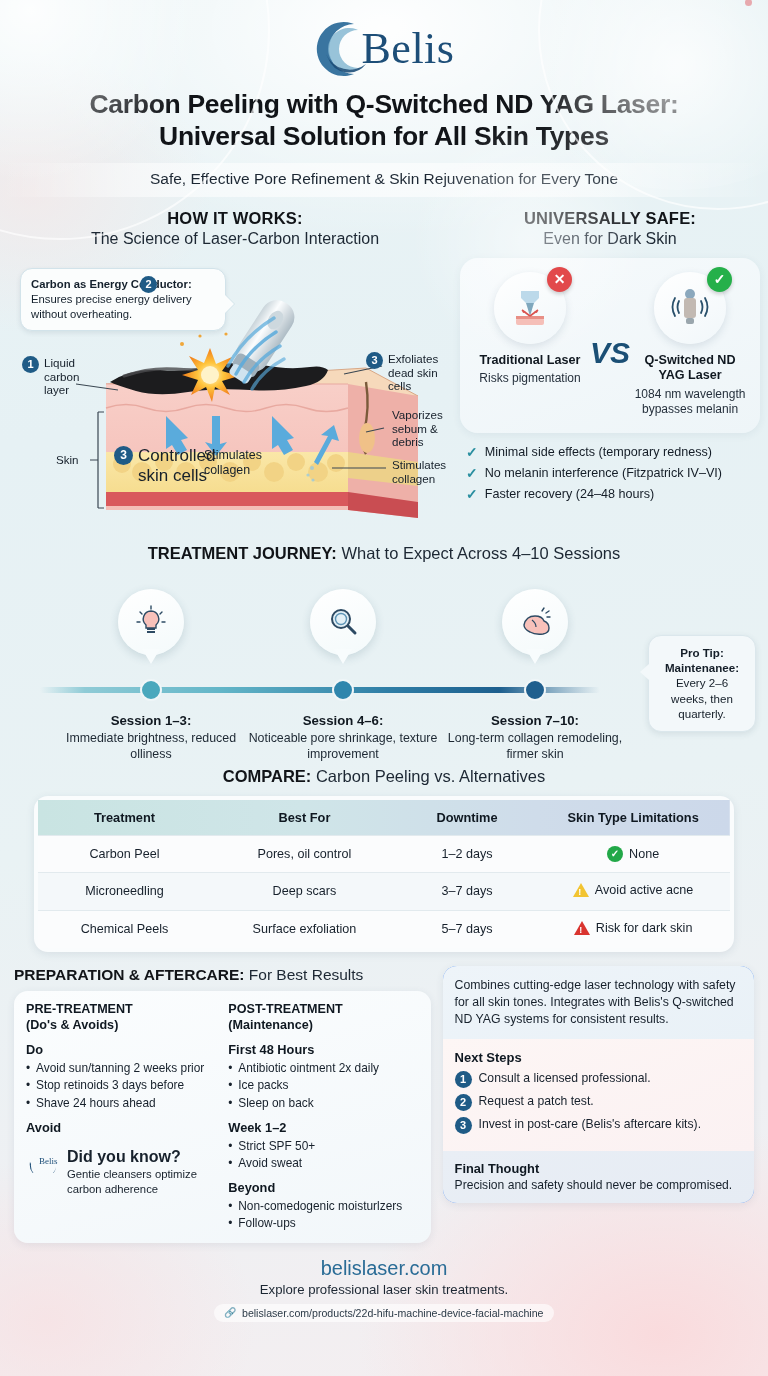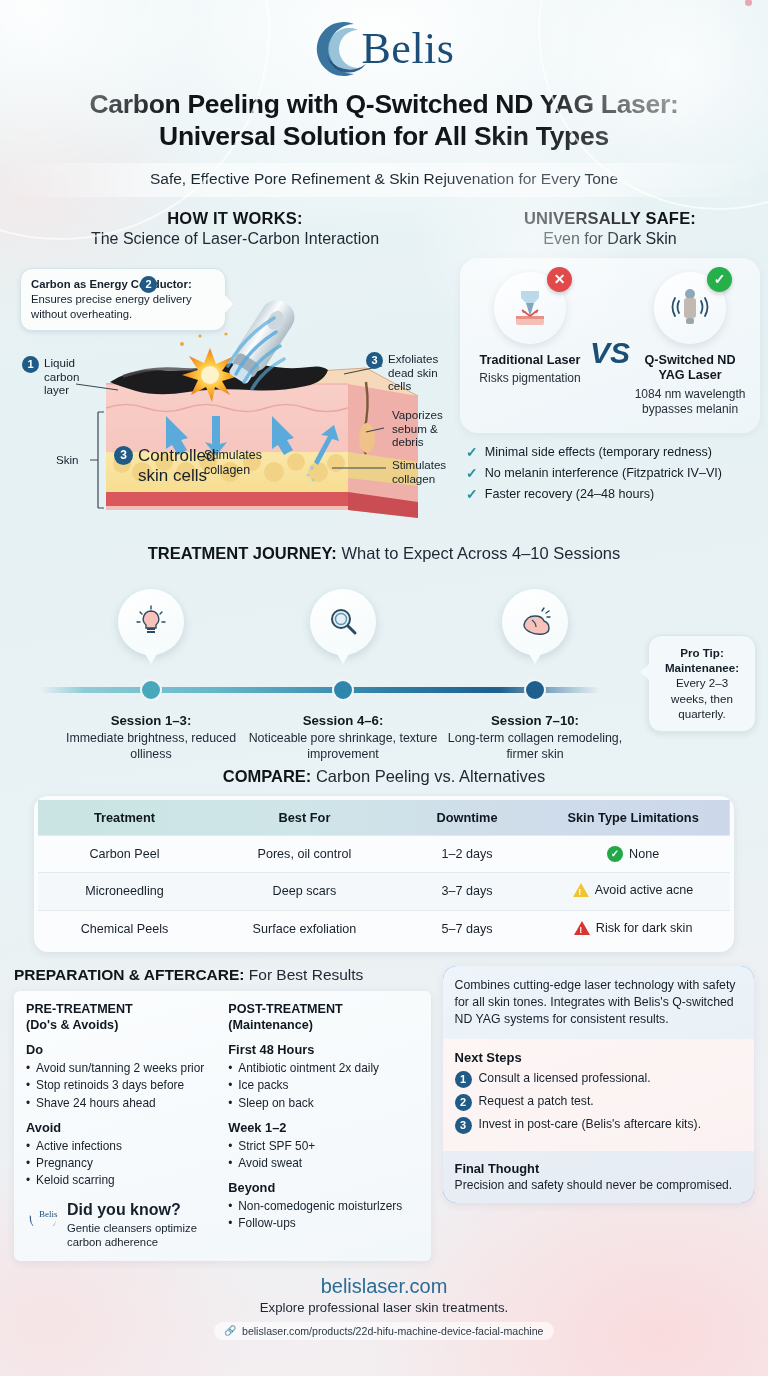--- a/index.html
+++ b/index.html
@@ -151,21 +151,21 @@
             position:relative; }
   .tri-ic.y { border-bottom:14px solid #f2c431; }
   .tri-ic.r { border-bottom:14px solid #d9342f; }
   .tri-ic span { position:absolute; left:-2.5px; top:4px; color:#fff; font-size:9px; font-weight:bold; }
 
   
   .bottom { display:flex; padding:14px 14px 0; gap:12px; }
   .bcol-l { width:420px; }
   .bcol-r { width:314px; }
   .b-h { font-size:15.5px; margin-bottom:7px; }
-  .card { background:linear-gradient(165deg,#fbfdfe 0%, #f2f7fa 100%); border-radius:6px;
+  .card { background:linear-gradient(165deg,#fbfdfe 0%, #f2f7fa 100%); border-radius:14px;
           box-shadow:0 2px 8px rgba(40,70,100,0.09); padding:11px 12px; }
   .prep-cols { display:flex; gap:12px; }
   .prep-col { flex:1; }
   .ph { font-weight:bold; font-size:12.6px; color:#0f1821; line-height:1.26; }
   .sh { font-weight:bold; font-size:12.8px; color:#0f1821; margin-top:9px; }
   ul.bl { list-style:none; margin-top:3px; }
   ul.bl li { font-size:11.9px; color:#17212c; line-height:1.35; padding-left:10px;
              position:relative; margin-bottom:1px; }
   ul.bl li:before { content:"\2022"; position:absolute; left:0; }
   .didyou { display:flex; gap:7px; align-items:flex-start; margin-top:12px; }
@@ -482,21 +482,21 @@
         <div class="d">Noticeable pore shrinkage, texture improvement</div>
       </div>
       <div class="tl-cap" style="left:435px;">
         <div class="t">Session 7–10:</div>
         <div class="d">Long-term collagen remodeling, firmer skin</div>
       </div>
 
       <div class="protip">
         <b>Pro Tip:</b><br>
         <b>Maintenanee:</b><br>
-        <span>Every 2–3 weeks, then quarterly.</span>
+        <span>Every 2–6 weeks, then quarterly.</span>
       </div>
     </div>
   </div>
 
   <div class="compare">
     <div class="compare-h sec-h">
       <span class="b">COMPARE:</span>
       <span class="n">Carbon Peeling vs. Alternatives</span>
     </div>
     <div class="tbl-shell">
@@ -564,25 +564,20 @@
             <div class="ph">
               <span>PRE-TREATMENT</span><br><span>(Do's &amp; Avoids)</span>
             </div>
             <div class="sh">Do</div>
             <ul class="bl">
               <li>Avoid sun/tanning 2 weeks prior</li>
               <li>Stop retinoids 3 days before</li>
               <li>Shave 24 hours ahead</li>
             </ul>
             <div class="sh">Avoid</div>
-            <ul class="bl">
-              <li>Active infections</li>
-              <li>Pregnancy</li>
-              <li>Keloid scarring</li>
-            </ul>
             <div class="didyou">
               <div class="dy-mark">
                 <svg width="34" height="26" viewBox="0 0 34 26">
                   <path d="M22 2 A11 11 0 1 0 22 24 A9.6 9.6 0 1 1 22 2 Z" fill="#2f6e9b"></path>
                   <path d="M5 17 A9.5 9.5 0 0 0 30 20 A11 11 0 0 1 4 15 Z" fill="#1d4e78"></path>
                   <text x="13" y="17" font-family="Liberation Serif, serif" font-size="9" fill="#1d4e78">Belis</text>
                 </svg>
               </div>
               <div class="dy-txt">
                 <b>Did you know?</b><br>

